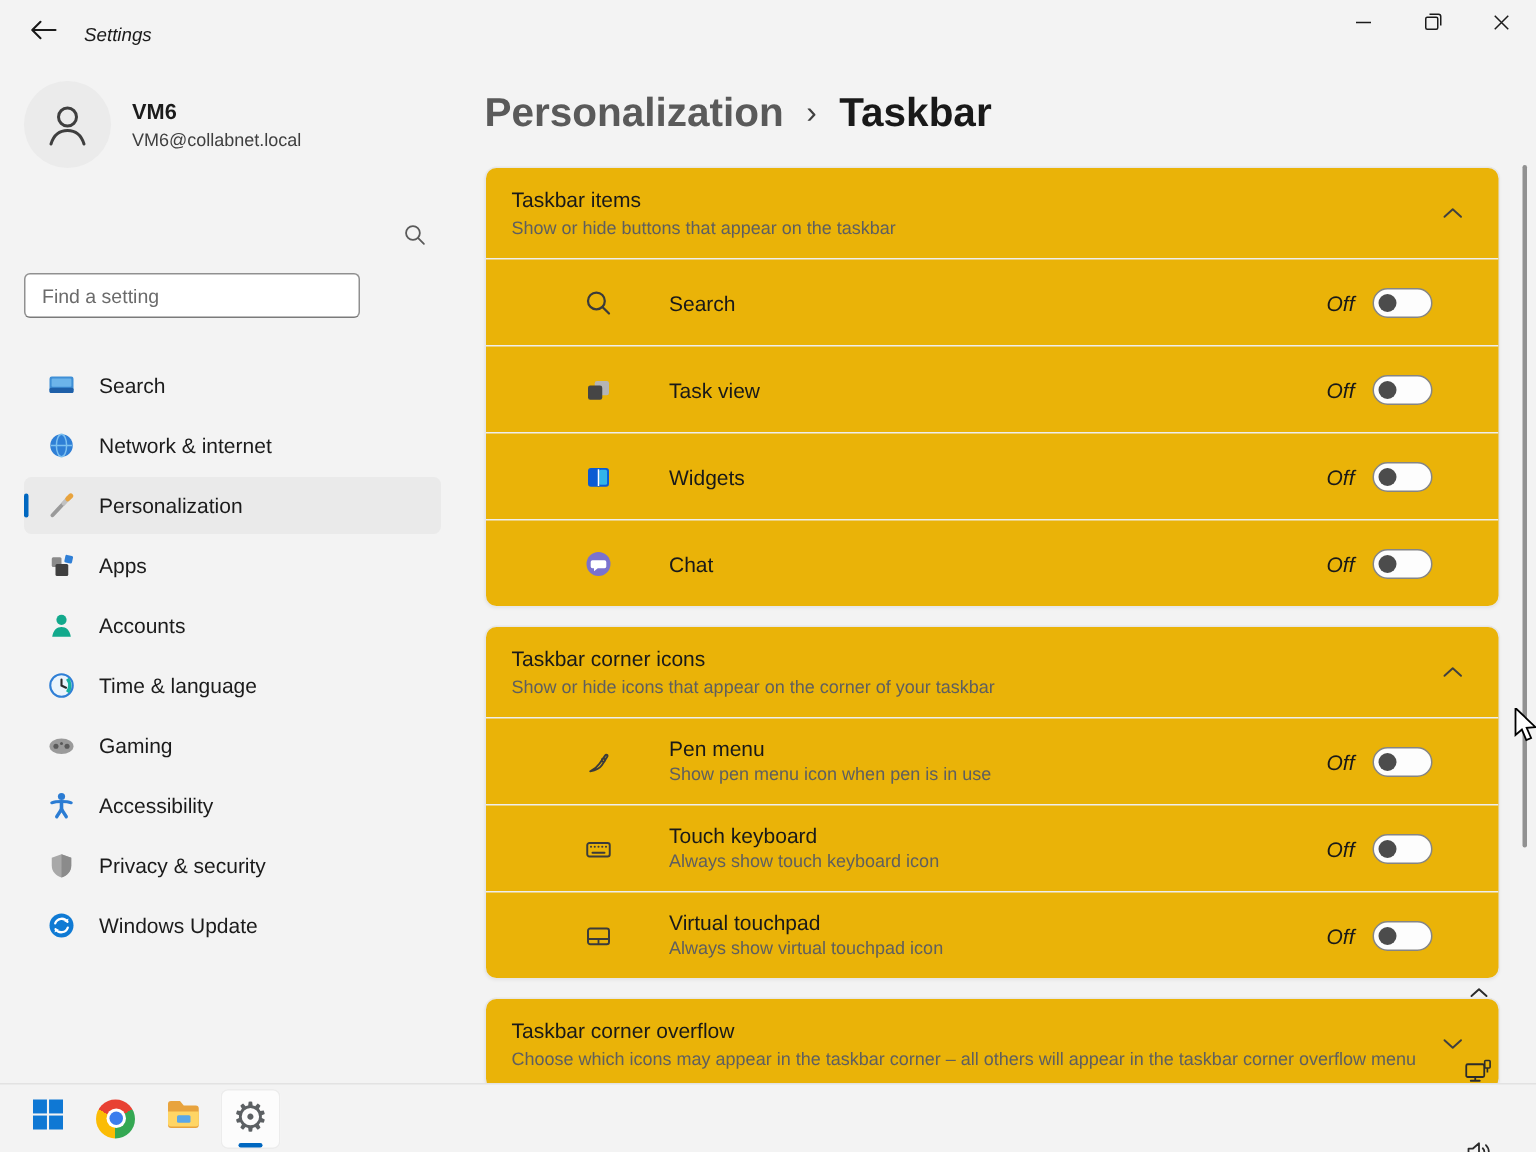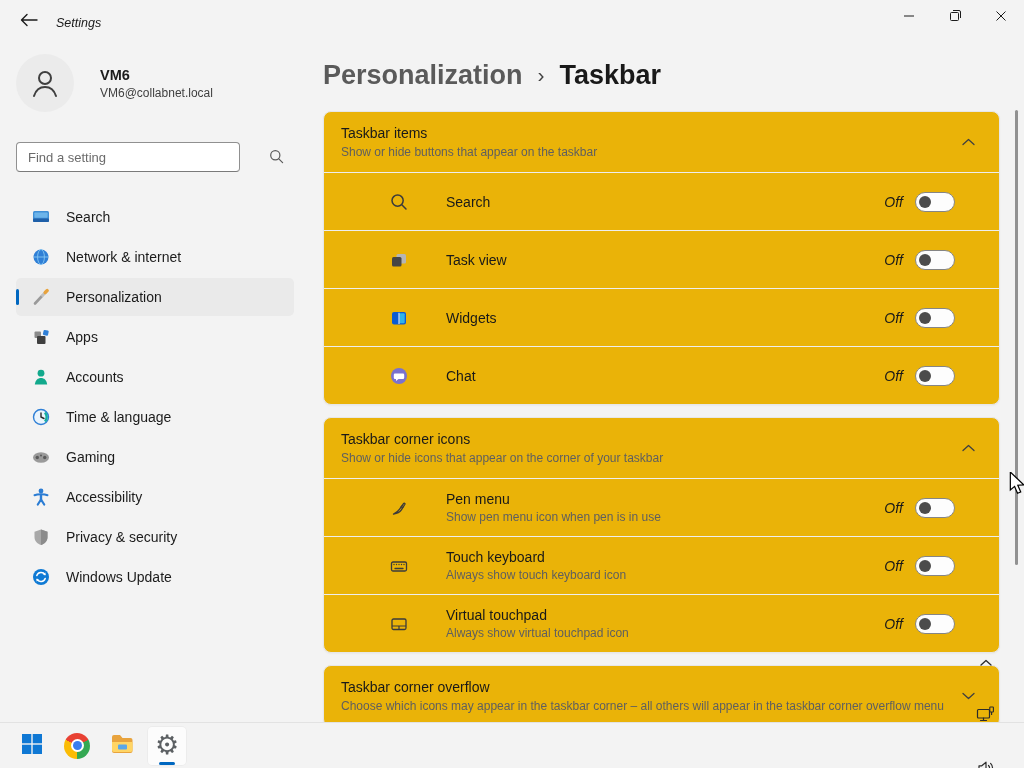--- a/index.html
+++ b/index.html
@@ -15,28 +15,28 @@
     display:flex; align-items:center; justify-content:center; border-radius:4px; cursor:pointer; }
   .titlebar-title { position:absolute; left:56px; top:16px; font-size:12.5px; color:#1b1b1b;font-style:italic; }
   .win-controls { position:absolute; right:0; top:0; display:flex; }
   .win-btn { width:46px; height:34px; display:flex; align-items:center; justify-content:center; }
 
   
   .sidebar { position:absolute; top:40px; left:0; width:310px; bottom:46px; padding:0 16px; }
   .profile { display:flex; align-items:center; margin-top:14px; }
   .avatar { width:58px; height:58px; border-radius:50%; background:#ebebeb;
     display:flex; align-items:center; justify-content:center; flex:0 0 58px; }
-  .profile-text { margin-left:26px; }
+  .profile-text { margin-left:14px; }
   .profile-name { font-size:14.5px; font-weight:bold; color:#1b1b1b; }
   .profile-email { font-size:12px; color:#3f3f3f; margin-top:3px; }
 
   .search-wrap { position:relative; margin-top:30px; }
   .search-input { width:224px; height:30px; border:1px solid #909090; border-bottom-color:#7a7a7a;
     border-radius:4px; background:#ffffff; font-size:13px; padding:0 32px 0 11px;
-    font-family:"Liberation Sans",sans-serif; color:#1b1b1b; outline:none; }
+    font-family:"Liberation Sans",sans-serif; color:#1b1b1b; outline:none;margin-top:40px; }
   .search-input::placeholder { color:#6b6b6b; }
   .search-wrap .mag { position:absolute; right:10px; top:7px; }
 
   .nav { margin-top:26px; }
   .nav-item { position:relative; display:flex; align-items:center; height:38px; margin-bottom:2px;
     padding-left:14px; border-radius:5px; font-size:14px; cursor:pointer; }
   .nav-item .nav-icon { width:22px; height:22px; display:flex; align-items:center; justify-content:center; margin-right:14px; }
   .nav-item.selected { background:#eaeaea; }
   .nav-item.selected::before { content:""; position:absolute; left:0; top:11px; width:3px; height:16px;
     border-radius:2px; background:var(--accent,#0067C0); }

